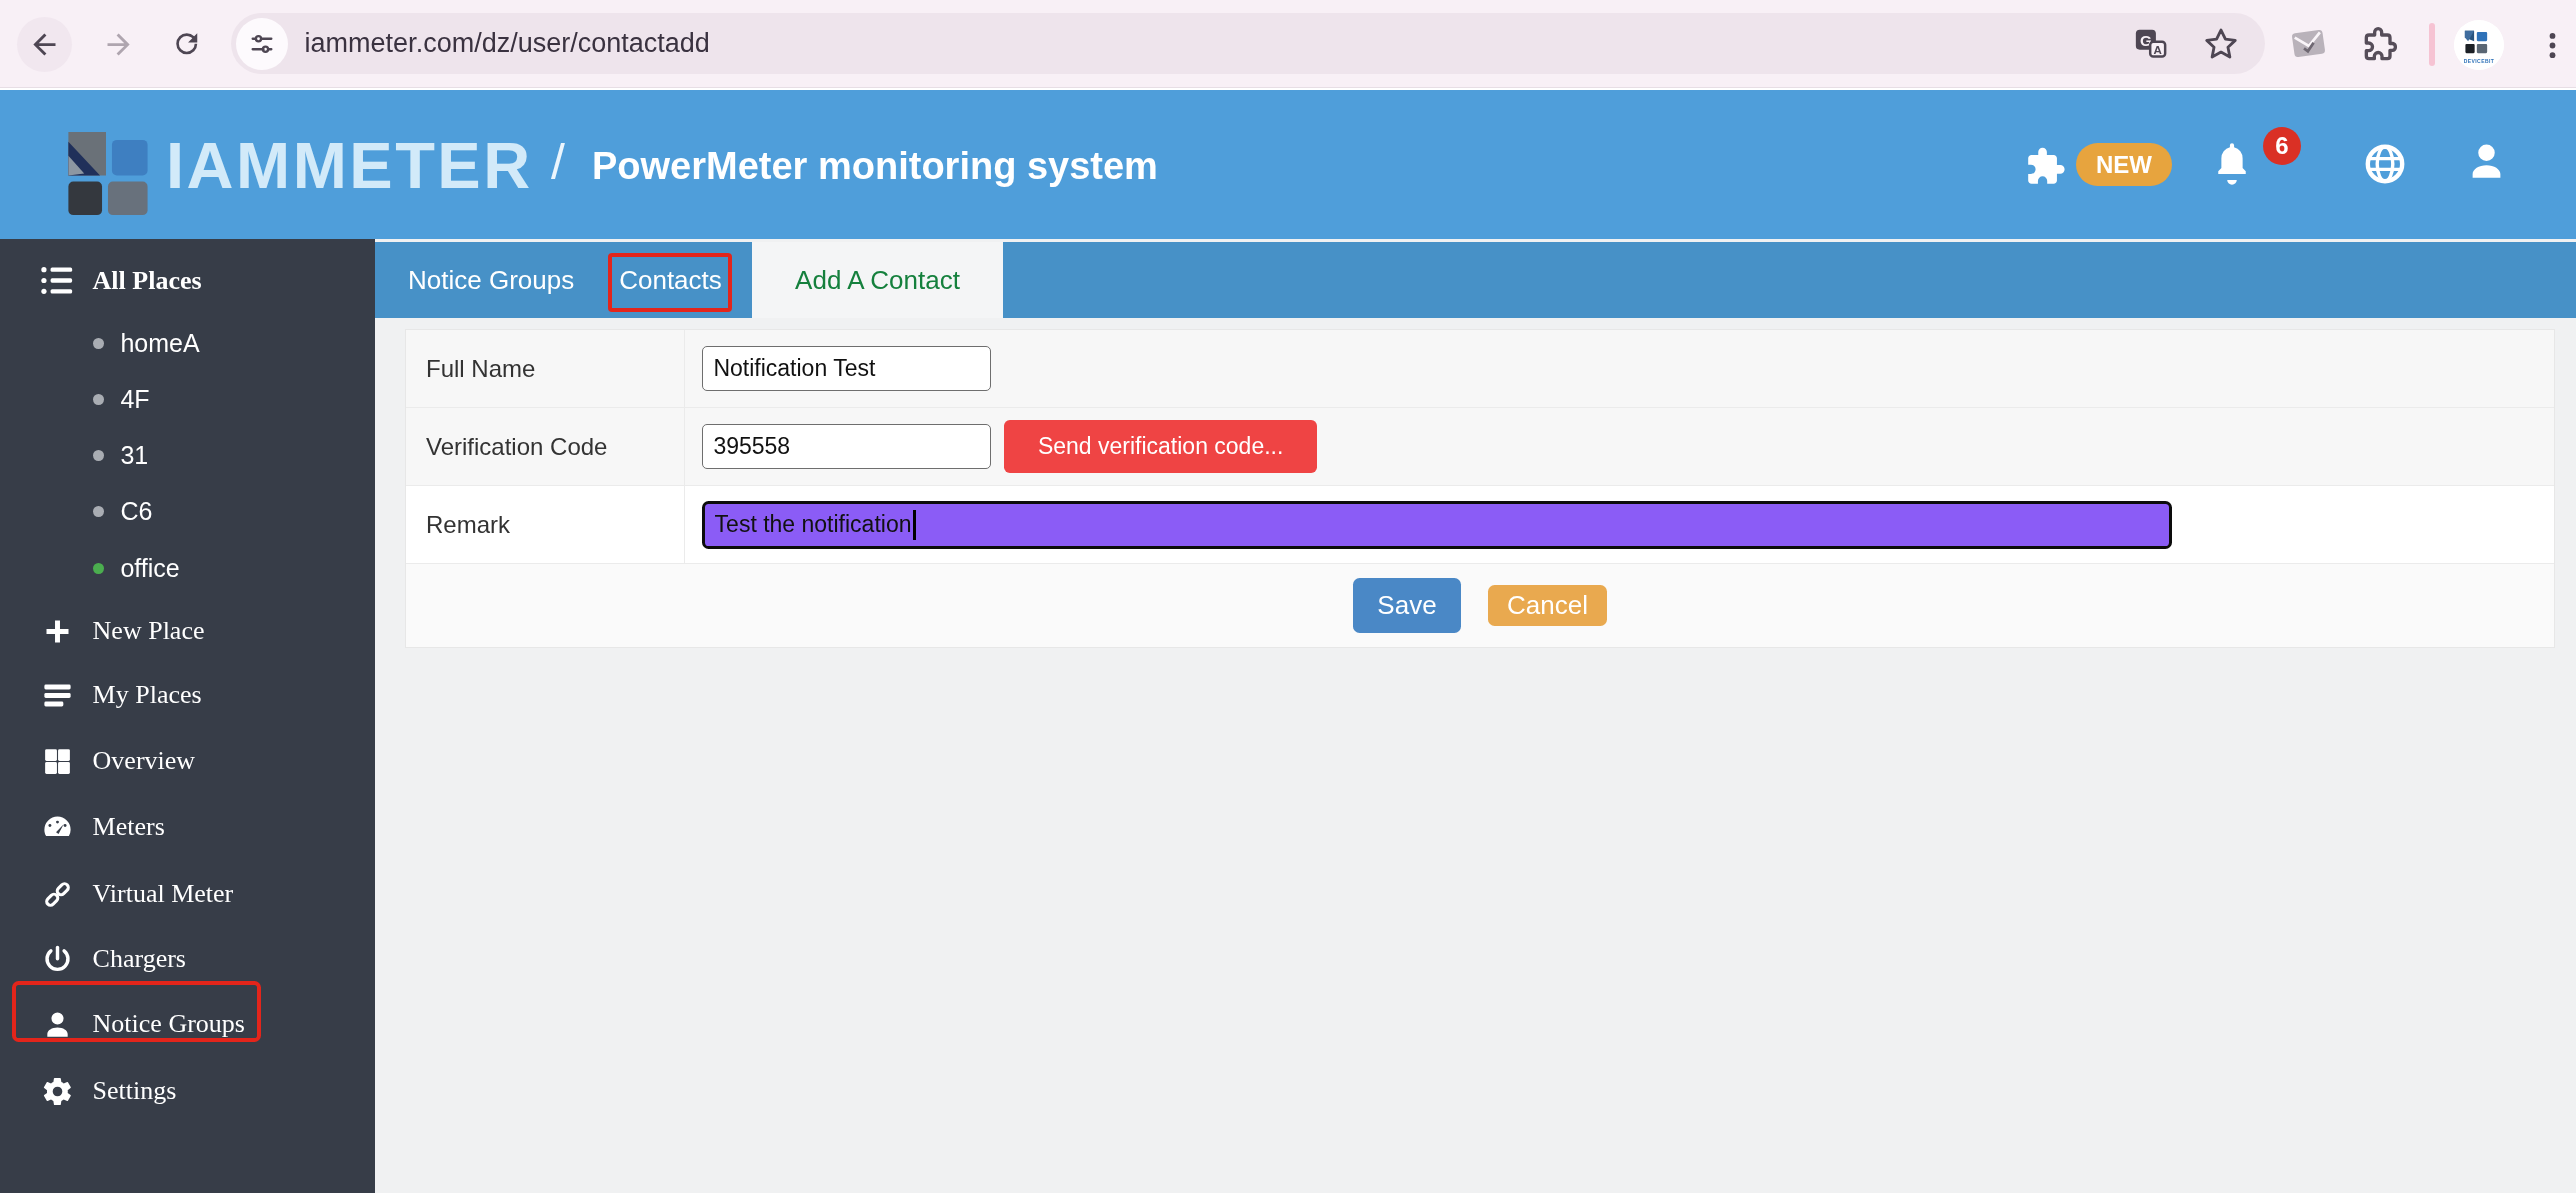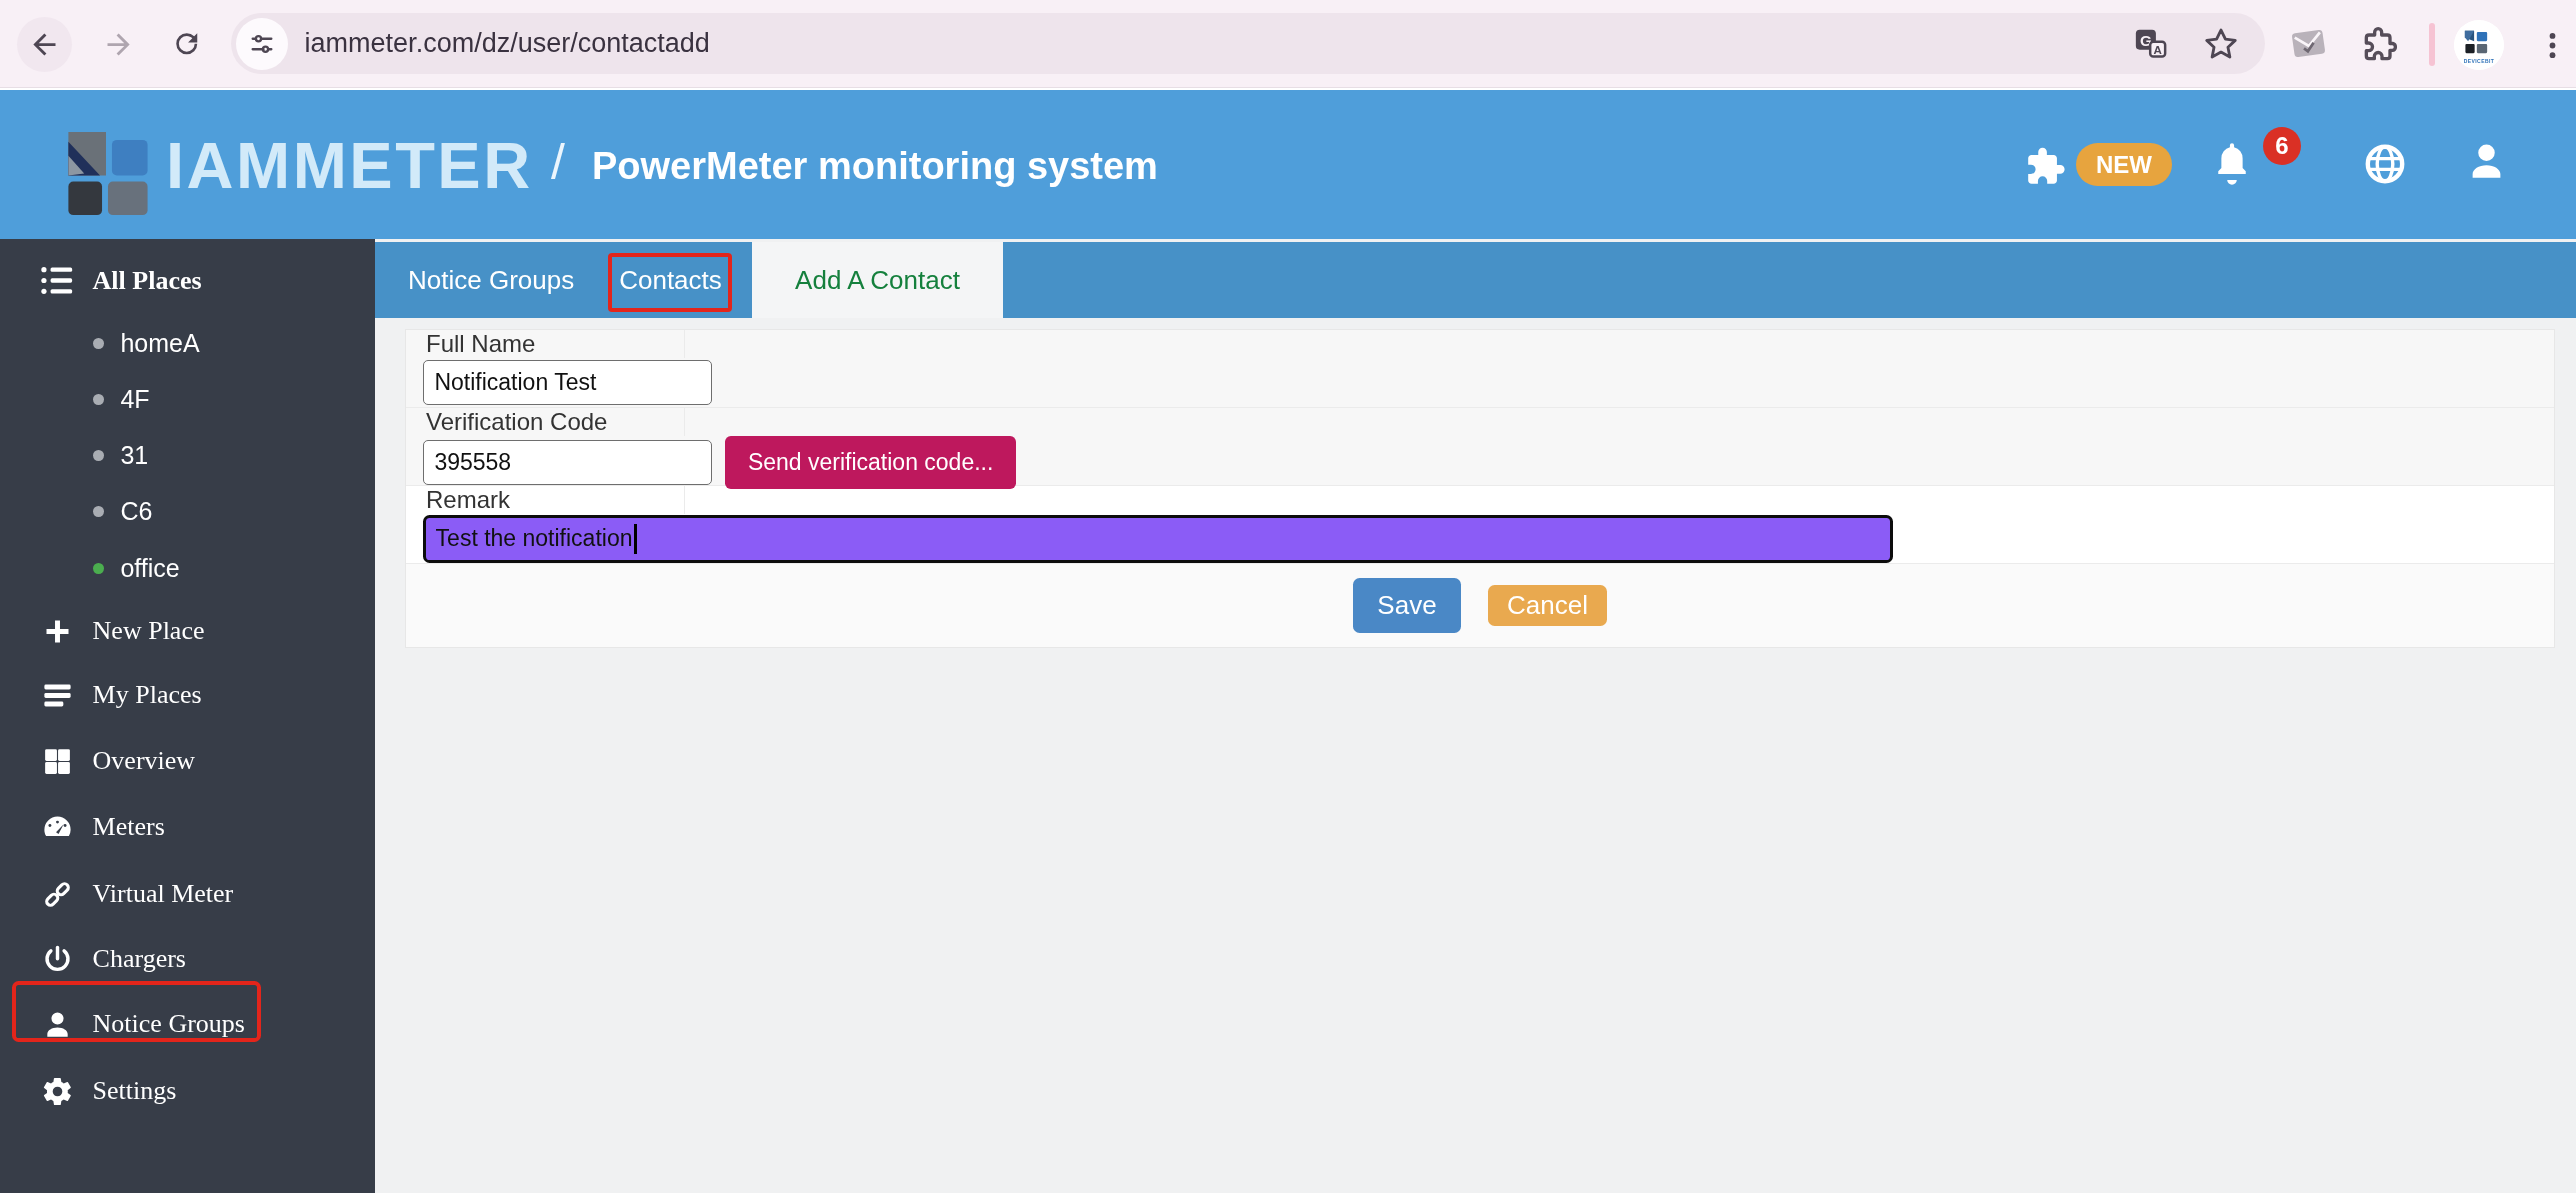--- a/index.html
+++ b/index.html
@@ -70,28 +70,28 @@
   .tab { position:absolute; top:0; height:76px; display:flex; align-items:center; justify-content:center;
          color:#fff; font-size:26px; cursor:pointer; }
   .tab-notice { left:16.6px; width:199px; }
   .tab-contacts { left:229px; width:133px; }
   .tab-add { left:377px; width:251px; background:#f4f5f6; color:#15803d; }
   .ann-box-tab { position:absolute; left:233px; top:10.8px; width:124px; height:59px;
                  border:4.1px solid #e3251b; border-radius:4.1px; pointer-events:none; }
 
   
   .form-card { position:absolute; left:30px; top:90px; width:2150px; background:#fff; border:0.8px solid #e7e7e7; }
-  .f-row { display:flex; height:78px; border-bottom:0.8px solid #ebebeb; background:#fff;flex-direction:column; }
+  .f-row { display:flex; height:78px; border-bottom:0.8px solid #ebebeb; background:#fff; }
   .f-row.striped { background:#f7f7f7; }
   .f-label { width:279px; border-right:0.8px solid #ebebeb; display:flex; align-items:center;
              padding-left:20px; font-size:24px; color:#333; flex:none; }
   .f-value { flex:1; display:flex; align-items:center; padding-left:16.6px; }
   .std-input { width:289px; height:45px; border:1.7px solid #6e6e6e; border-radius:5px;
                font-size:23px; padding:0 10.8px; color:#111; background:#fff; }
-  .send-btn { margin-left:13.3px; height:53px; padding:0 23px; background:#be185d; color:#fff;
+  .send-btn { margin-left:13.3px; height:53px; padding:0 34px; background:#ef4444; color:#fff;
               font-size:23px; border:none; border-radius:5.8px; cursor:pointer; }
   .remark-box { width:1470px; height:48px; border:3.3px solid #0c0c0c; border-radius:6.6px;
                 display:flex; align-items:center; padding:0 10px; font-size:23px; color:#111; background:#8b5cf6; cursor:text; }
   .caret { width:2.5px; height:30px; background:#000; margin-left:1.7px; flex:none; }
   .f-footer { height:83px; background:#fafafa; display:flex; align-items:center; justify-content:center; gap:27px; }
   .btn-save { width:108px; height:55px; background:#4a88c6; border:none; border-radius:6.6px;
               color:#fff; font-size:26px; cursor:pointer; }
   .btn-cancel { width:119px; height:41px; background:#e9a94f; border:none; border-radius:6.6px;
                 color:#fff; font-size:26px; cursor:pointer; }
 </style>

